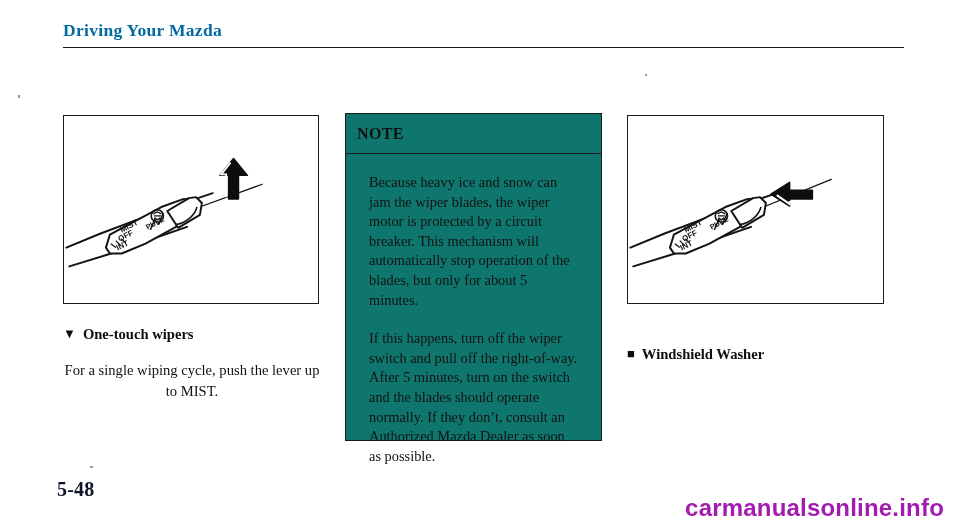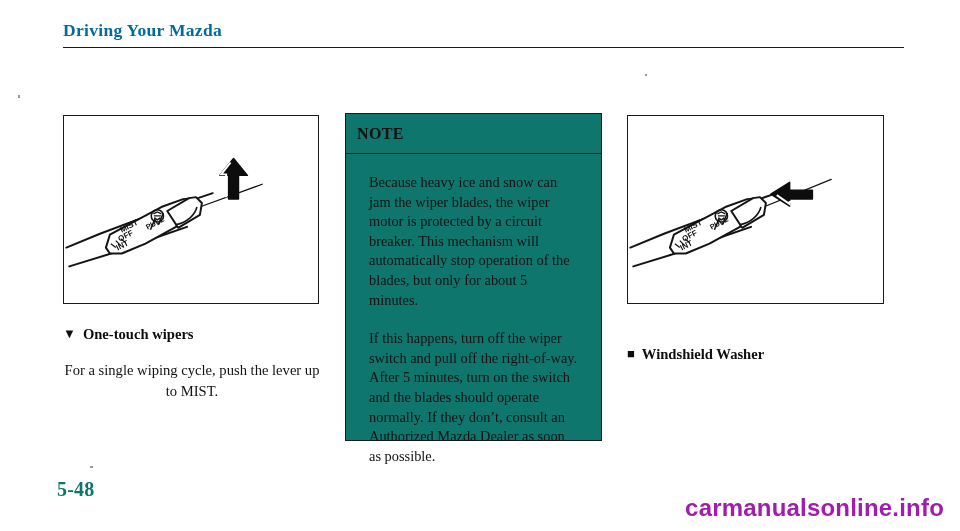--- a/index.html
+++ b/index.html
@@ -119,21 +119,21 @@
   #body-windshield   { left: 627px; top: 360px; width: 268px; }
 
   
   #page-number {
     position: absolute;
     left: 57px;
     top: 478px;
     font-size: 20px;
     font-weight: bold;
     letter-spacing: 0.2px;
-    color: #0f766e;
+    color: #0f172a;
   }
   #watermark {
     position: absolute;
     right: 16px;
     top: 494px;
     font-family: "Liberation Sans", "DejaVu Sans", sans-serif;
     font-size: 24px;
     color: #a21caf;
     letter-spacing: 0.2px;
     white-space: nowrap;

